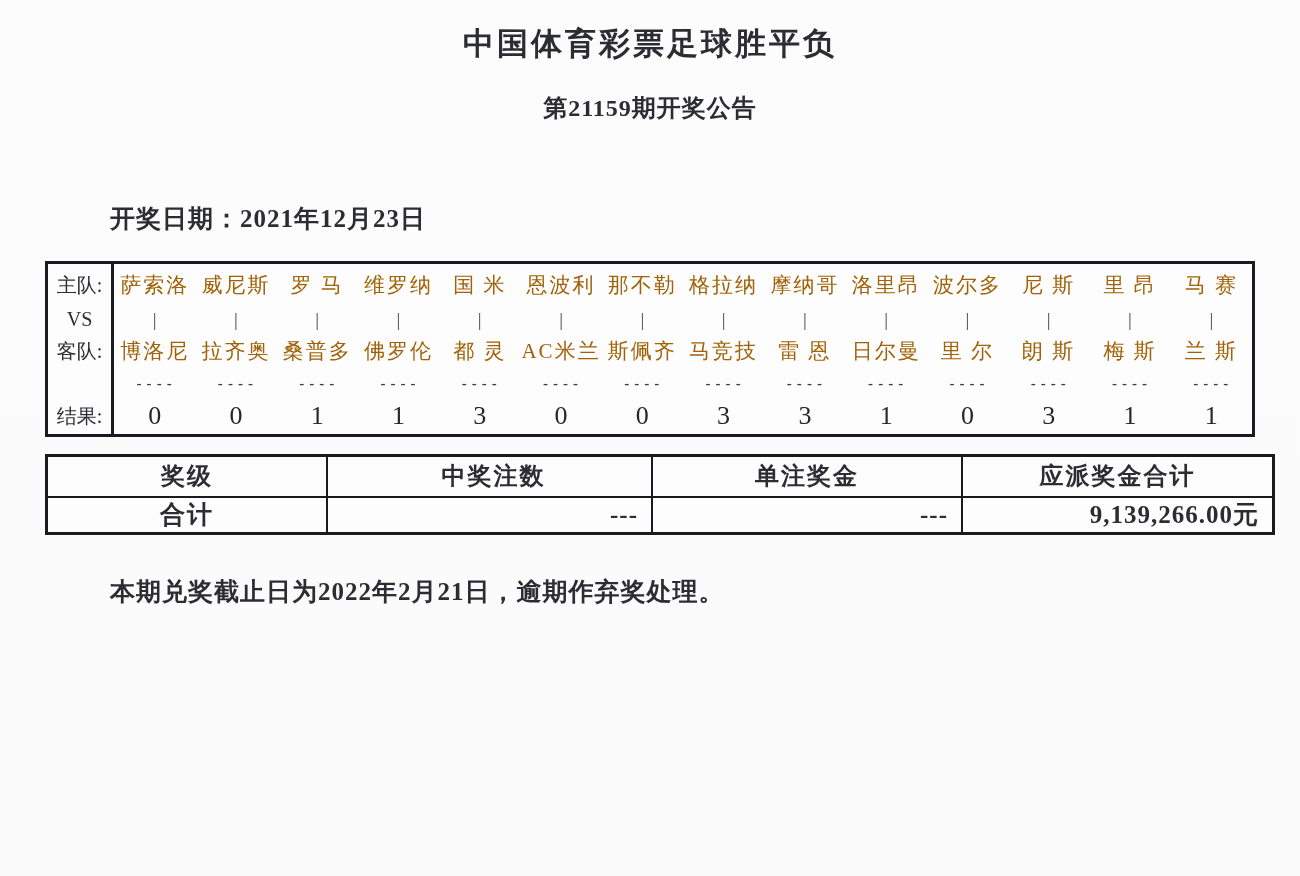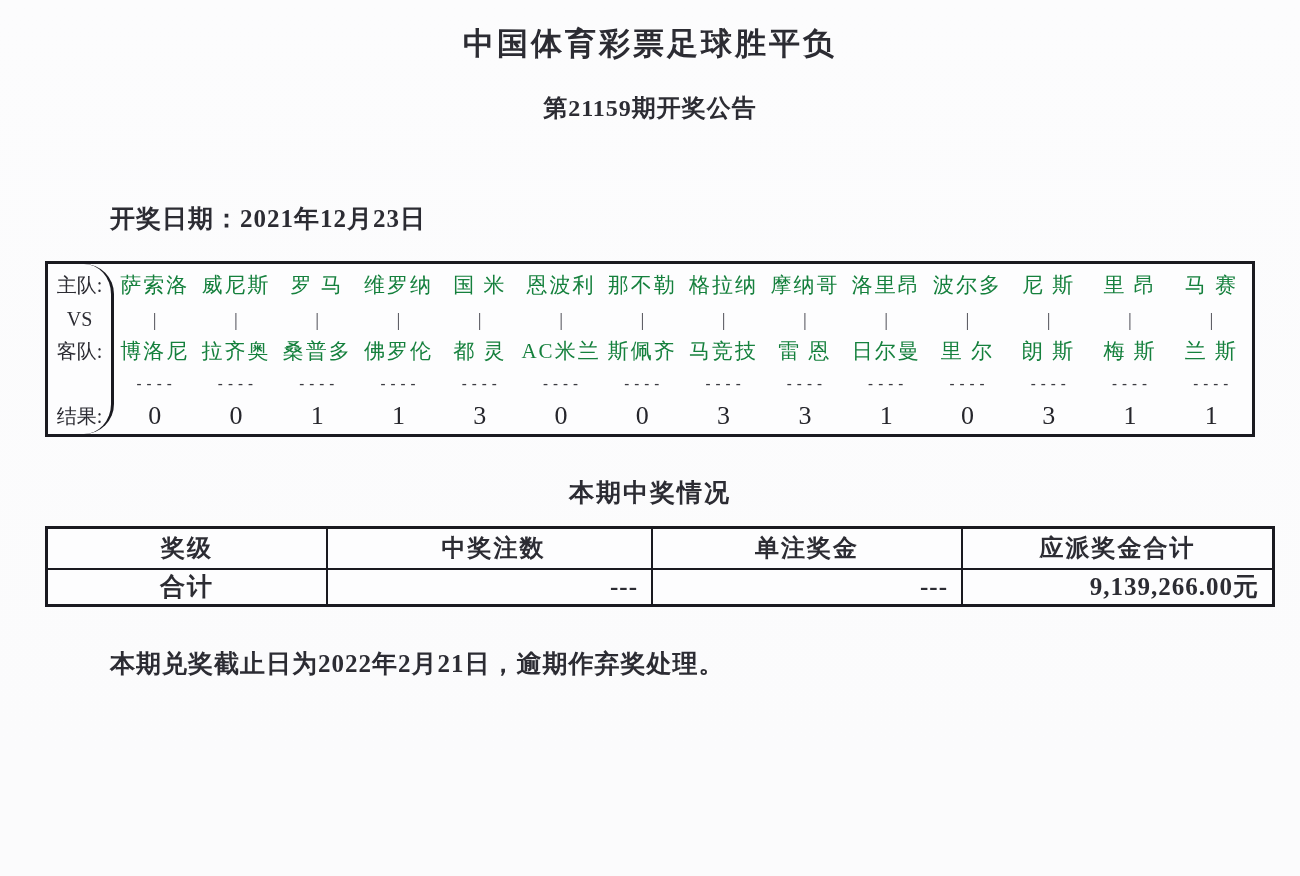--- a/index.html
+++ b/index.html
@@ -28,30 +28,30 @@
   }
   .line-date{margin-top:82px;}
   .line-sales{margin-top:22px;}
 
   
   .match-table{
     margin:27px 45px 0 45px;width:1210px;height:176px;
     border:3px solid #1a1a20;box-sizing:border-box;
     display:flex;background:#fdfdfe;
   }
-  .mt-col{display:flex;flex-direction:column;flex:1;min-width:0;border-radius:30px;}
+  .mt-col{display:flex;flex-direction:column;flex:1;min-width:0;}
   .mt-labels{flex:0 0 66px;border-right:3px solid #1a1a20;box-sizing:border-box;}
   .mt-cell{display:flex;align-items:center;justify-content:center;white-space:nowrap;}
   .r-home{height:42px;}
   .r-bar{height:27px;text-align:right;}
   .r-away{height:36px;}
   .r-dash{height:29px;}
   .r-result{flex:1;}
   .mt-labels .mt-cell{font-size:20px;color:#2c2c33;}
-  .team{font-size:21px;letter-spacing:2px;color:#15803d;}
+  .team{font-size:21px;letter-spacing:2px;color:#a16207;}
   .bar{font-size:19px;color:#4a4a52;}
   .dash{
     font-family:"DejaVu Sans Mono","Liberation Mono",monospace;
     font-size:15px;letter-spacing:1px;color:#3c3c42;
   }
   .result{font-size:26px;color:#26262c;}
 
   
   .section-heading{
     margin-top:40px;text-align:center;
@@ -204,21 +204,20 @@
 
     <div class="mt-col">
       <div class="mt-cell r-home team">马 赛</div>
       <div class="mt-cell r-bar bar">|</div>
       <div class="mt-cell r-away team">兰 斯</div>
       <div class="mt-cell r-dash dash">----</div>
       <div class="mt-cell r-result result">1</div>
     </div>
   </div>
 
-  <div class="section-heading">本期中奖情况</div>
 
   <table class="prize-table">
     <tbody>
         <tr class="head">
       <td>奖级</td>
       <td>中奖注数</td>
       <td>单注奖金</td>
       <td>应派奖金合计</td>
     </tr>
     <tr>

